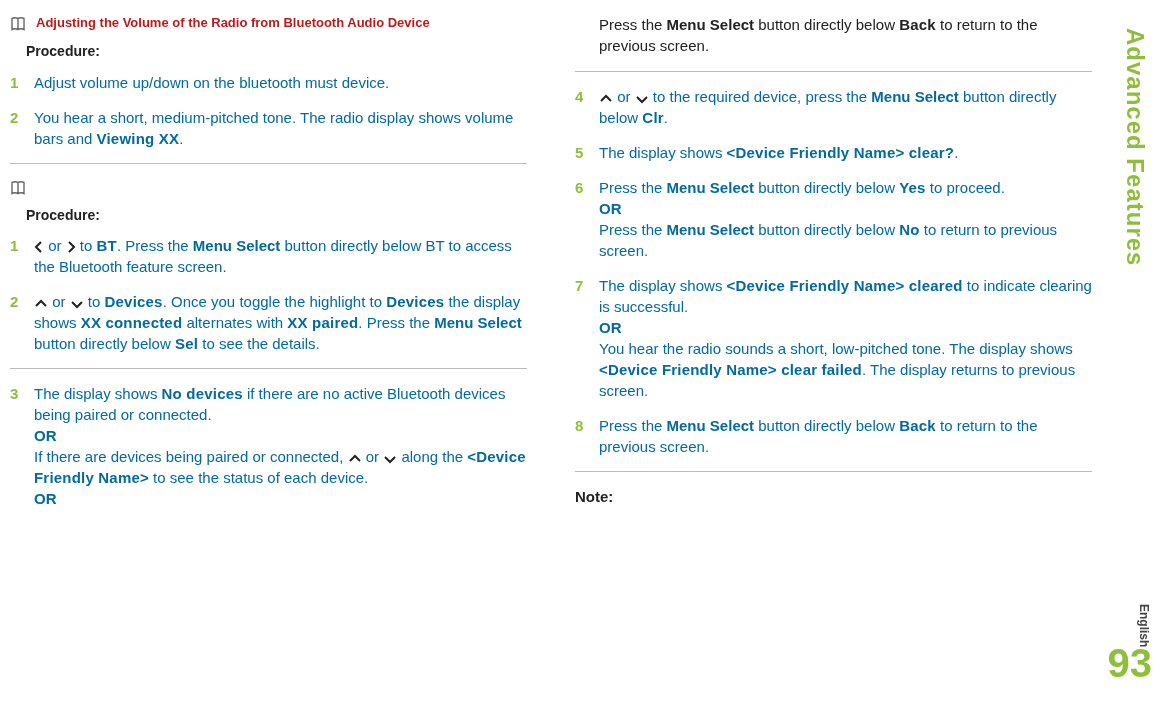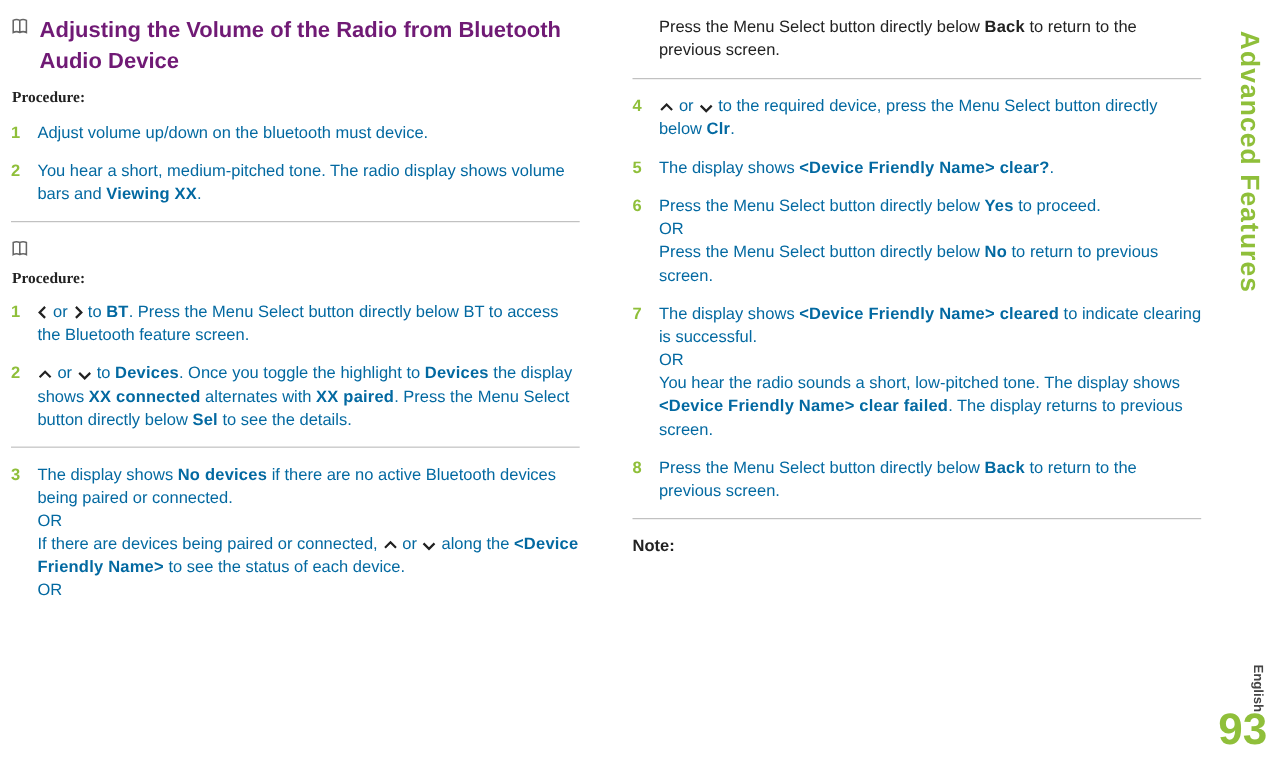--- a/index.html
+++ b/index.html
@@ -1,28 +1,28 @@
 <!DOCTYPE html>
 <html><head>
 <meta charset="utf-8">
 <style>
   html,body{margin:0;padding:0;background:#fff;color:#222;font-family:Arial,Helvetica,sans-serif;font-size:15px;line-height:1.4;}
   .page{position:relative;width:1162px;height:701px;box-sizing:border-box;padding:10px 70px 10px 10px;}
   .cols{display:flex;gap:48px;}
   .col{flex:1;min-width:0;}
-  .sect-title{display:flex;align-items:flex-start;color:#701a75;font-weight:bold;font-size:20px;margin:4px 0 10px 0;}
+  .sect-title{display:flex;align-items:flex-start;color:#b91c1c;font-weight:bold;font-size:13px;margin:4px 0 10px 0;}
   .sect-title .book-icon{flex:0 0 18px;margin-right:8px;margin-top:2px;}
-  .proc-label{font-weight:bold;font-size:14px;margin:4px 0 10px 1px;font-family:Liberation Serif, serif;}
+  .proc-label{font-weight:bold;font-size:14px;margin:4px 0 10px 16px;}
   .intro{margin:0 0 14px 0;}
   ol.steps{list-style:none;padding:0;margin:0;}
   ol.steps > li{display:flex;align-items:flex-start;margin:0 0 14px 0;}
   ol.steps > li .num{flex:0 0 18px;font-weight:bold;color:#8fbf3a;font-size:15px;margin-right:6px;}
   ol.steps > li .body{flex:1;color:#0369a1;}
   .rule{border:0;border-top:1px solid #bbb;margin:6px 0 14px 0;}
-  .b{font-weight:normal;}
+  .b{font-weight:bold;}
   .ui{font-family:"Segoe UI",Arial,sans-serif;font-weight:600;letter-spacing:0.2px;margin-top:39px;}
   .note-row{display:flex;align-items:flex-start;margin-top:14px;flex-direction:column;}
   .note-row .note-label{font-weight:bold;flex:0 0 54px;}
   .note-row .note-body{flex:1;}
   .side-tab{position:absolute;right:10px;top:28px;writing-mode:vertical-rl;text-orientation:mixed;font-size:24px;font-weight:bold;color:#8fbf3a;letter-spacing:1px;}
   .page-num{position:absolute;right:10px;bottom:10px;font-size:40px;font-weight:bold;color:#8fbf3a;}
   .lang-tag{position:absolute;right:10px;bottom:54px;writing-mode:vertical-rl;font-size:12px;font-weight:bold;color:#444;}
   svg{display:block;}
   .inline-icon{display:inline-block;vertical-align:-2px;}
 </style>

